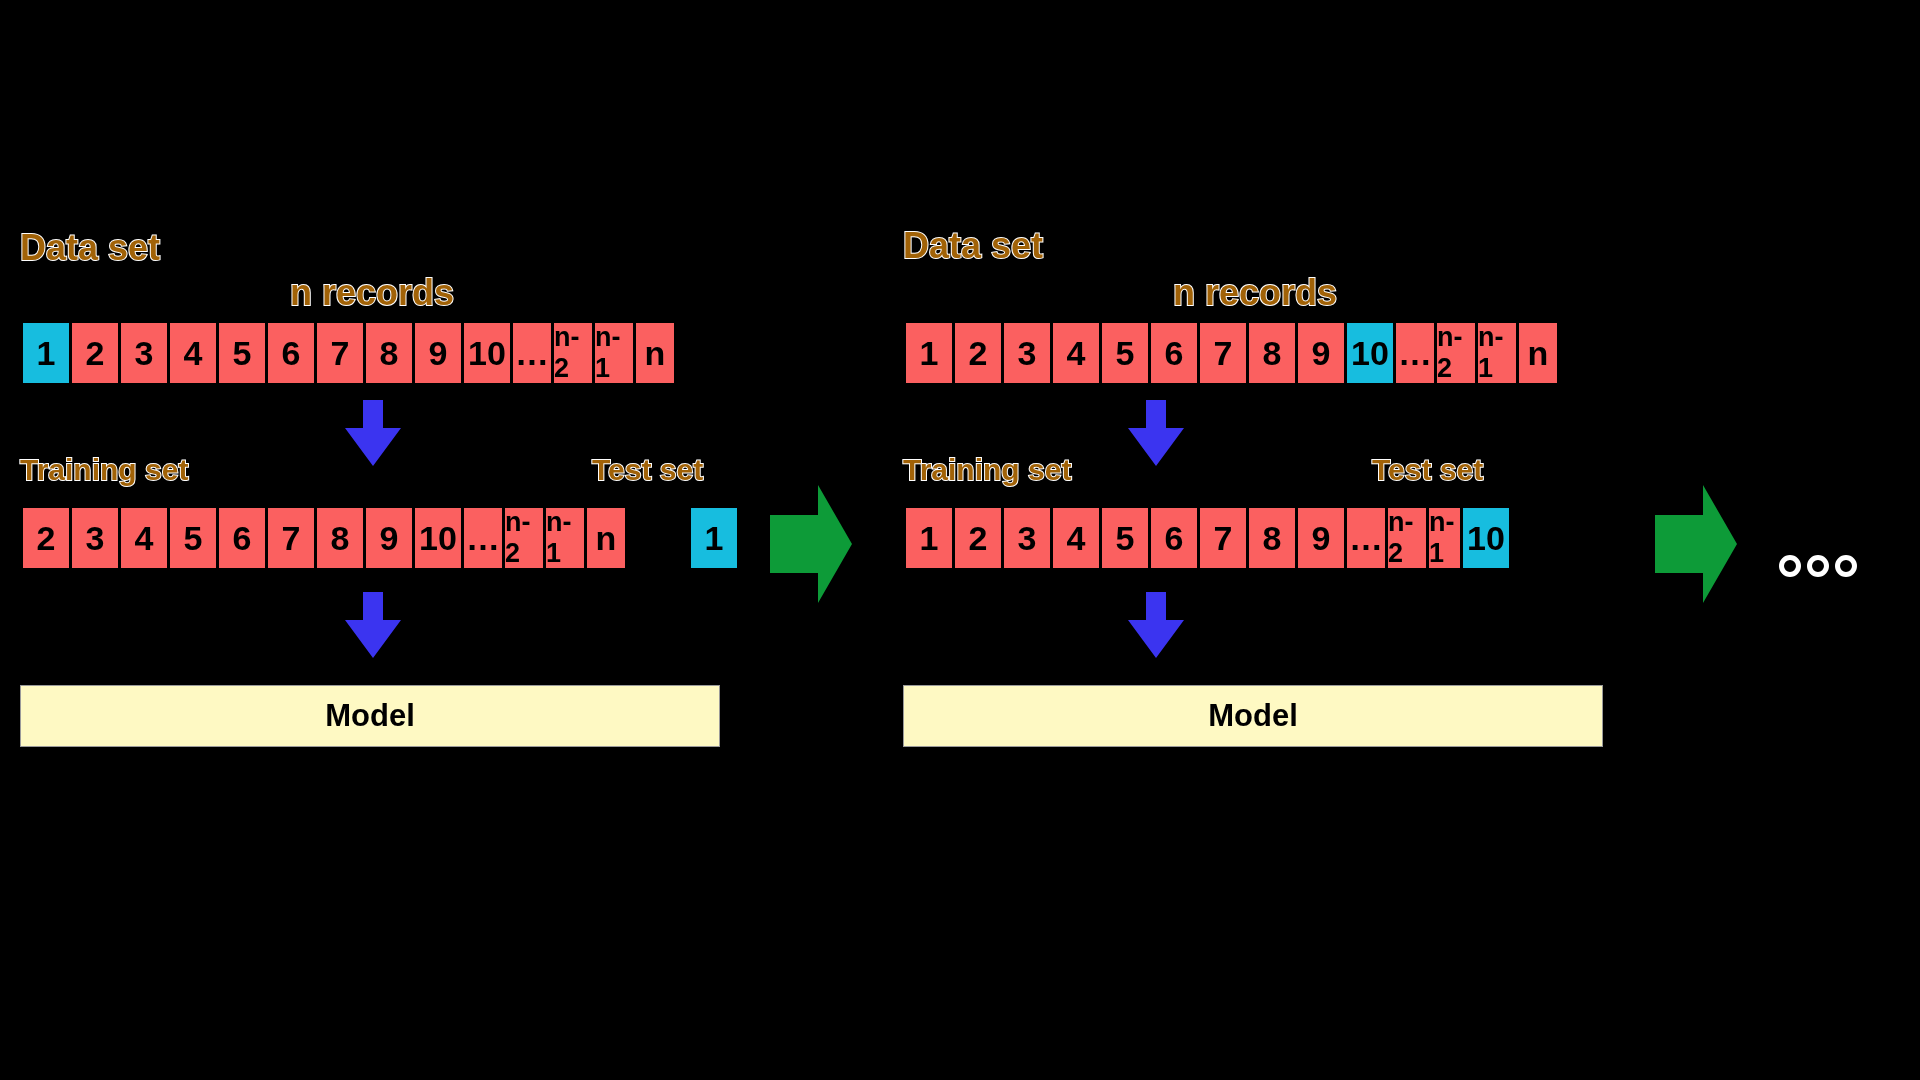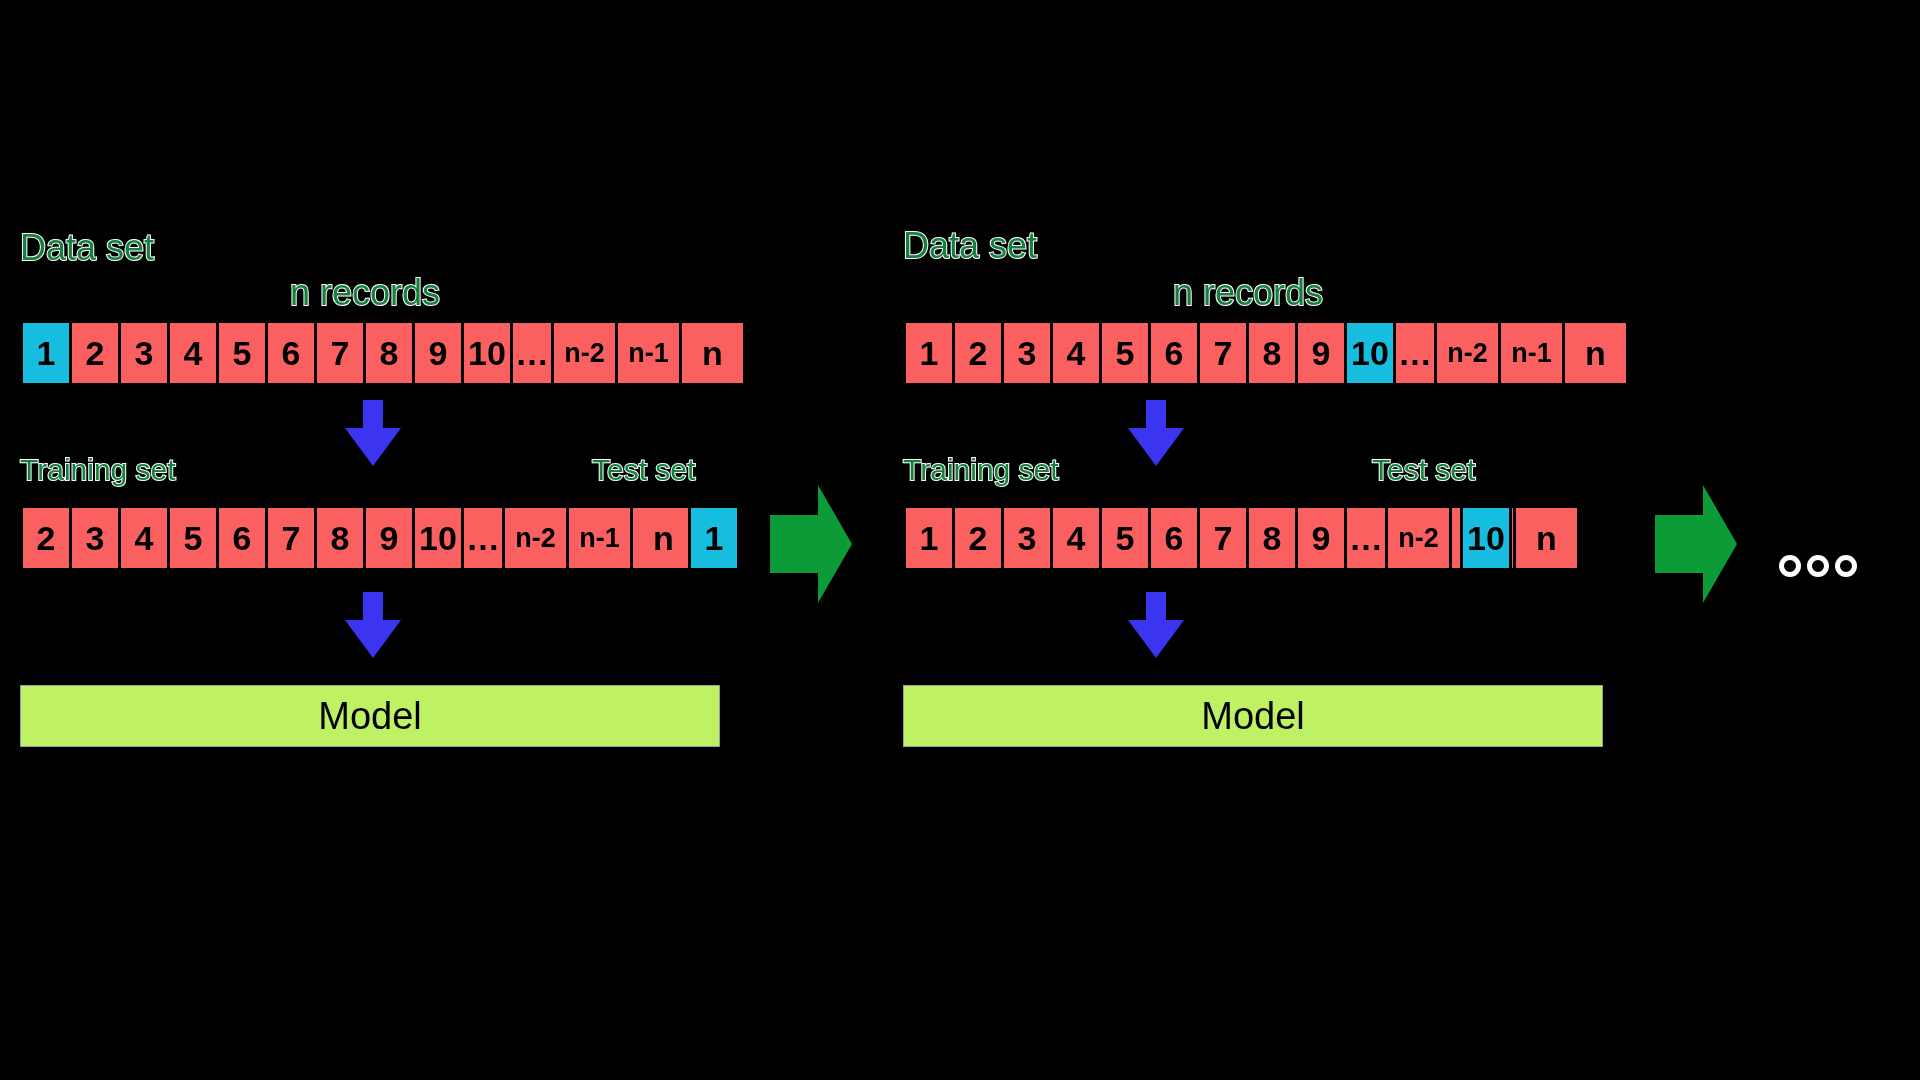--- a/index.html
+++ b/index.html
@@ -7,22 +7,22 @@
     width:1920px;height:1080px;overflow:hidden;position:relative;
     font-family:"Liberation Sans","DejaVu Sans",sans-serif;
     background:#000;color:#fff;
   }
   .stage{position:absolute;left:0;top:0;width:1920px;height:1080px;}
 
   
   .outline-label{
     position:absolute;
     font-size:36px;
-    font-weight:400;
-    color:#15803d;
+    font-weight:700;
+    color:#a16207;
     -webkit-text-stroke:2px #ffffff;
     paint-order:stroke fill;
     white-space:nowrap;
     letter-spacing:0px;
     line-height:1;
   }
   .outline-label.big{font-size:30px;}
 
   
   .panel{position:absolute;top:0;height:1080px;}
@@ -35,37 +35,37 @@
     background:#FB6060;
     color:#000;
     font-weight:bold;
     font-size:34px;
     display:flex;align-items:center;justify-content:center;
     height:66px;
     margin-right:-3px;
   }
   .cell.cyan{background:#17BDDF;}
   .cell.w-wide{width:52px;}
-  .cell.w-narrow{width:67px;}
+  .cell.w-narrow{width:44px;}
   .cell.w-dots{width:44px;font-size:34px;}
   .cell.small{font-size:27px;}
 
   
   .down-arrow{position:absolute;width:56px;height:66px;}
 
   
   .right-arrow{position:absolute;width:82px;height:118px;}
 
   
   .model-box{
     position:absolute;
-    background:#bef264;
+    background:#fef9c3;
     border:1px solid #9a9a9a;
     display:flex;align-items:center;justify-content:center;
-    color:#000;font-weight:normal;font-size:38px;
+    color:#000;font-weight:bold;font-size:31px;
     box-sizing:border-box;
   }
 
   
   .dots-group{position:absolute;display:flex;gap:6px;align-items:center;}
   .dot-ring{
     width:22px;height:22px;border-radius:50%;
     border:5px solid #ffffff;box-sizing:border-box;background:transparent;
   }
 </style>

